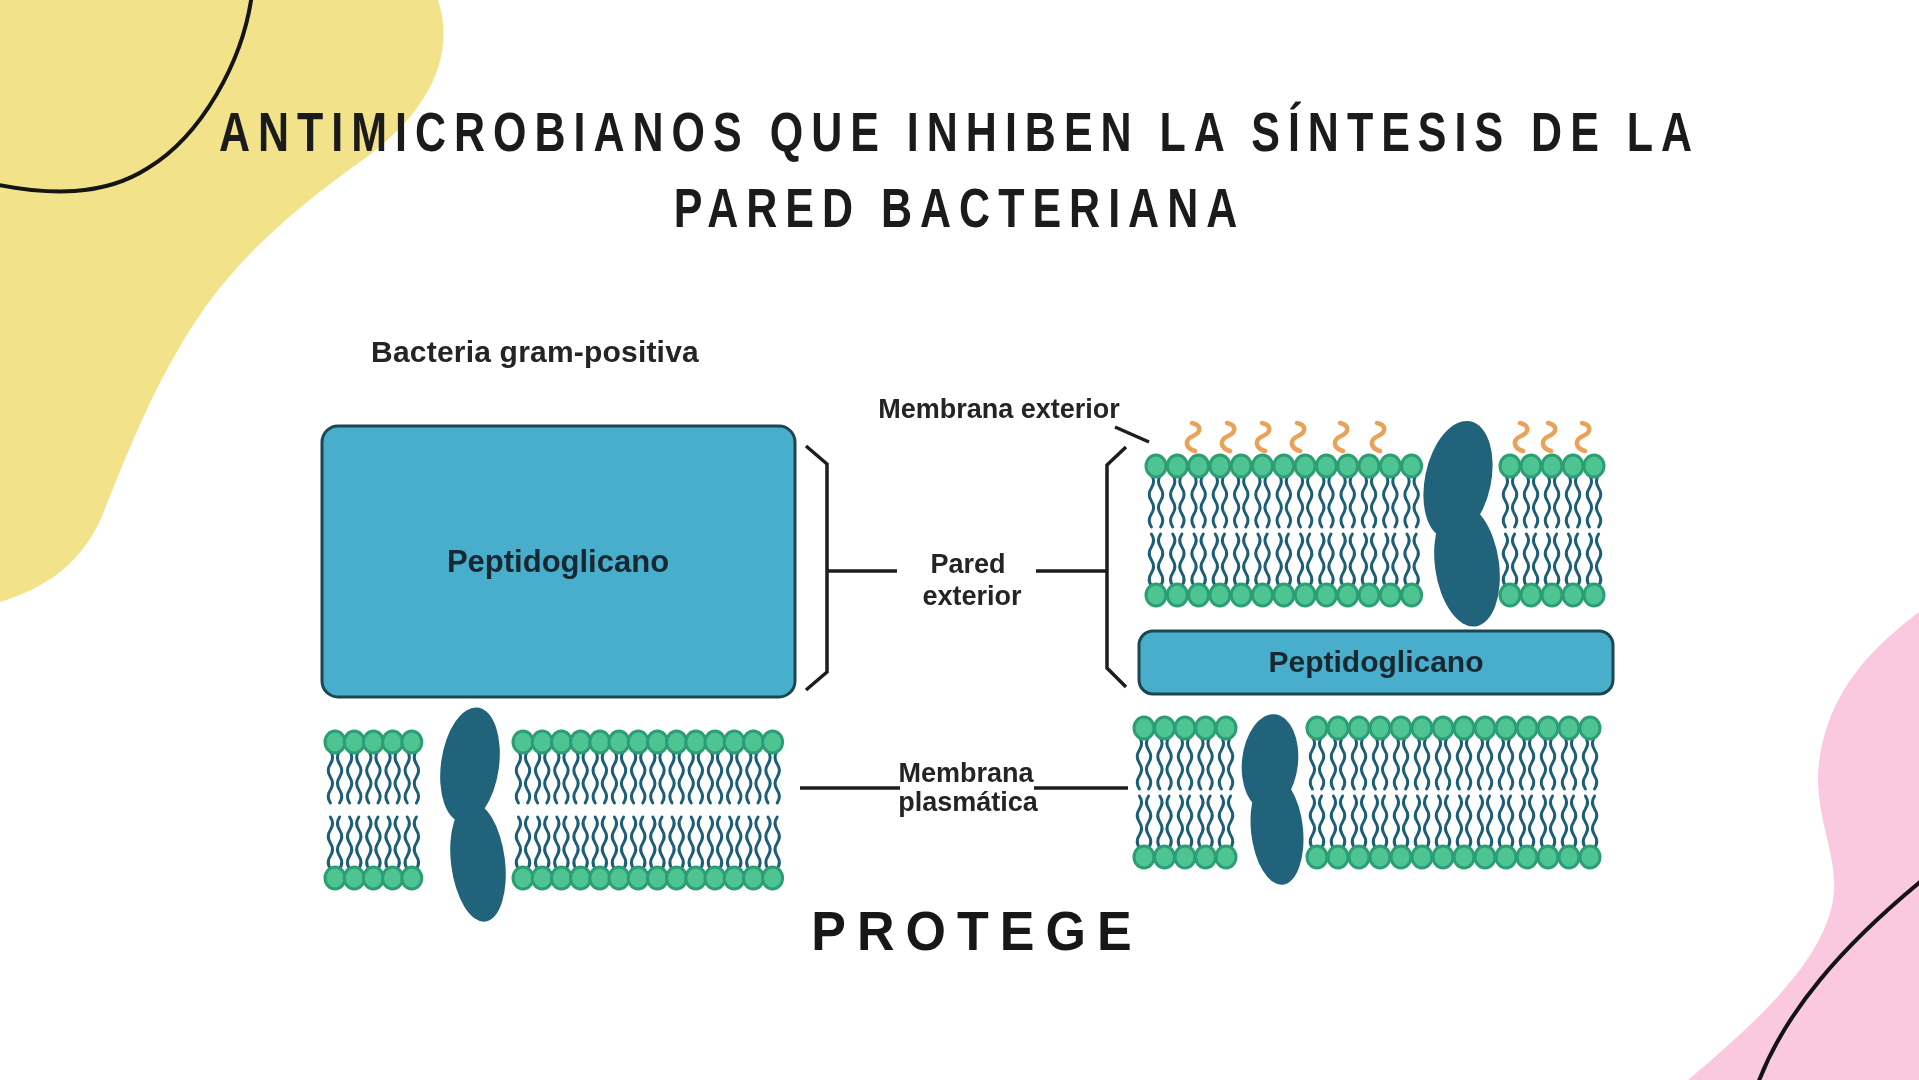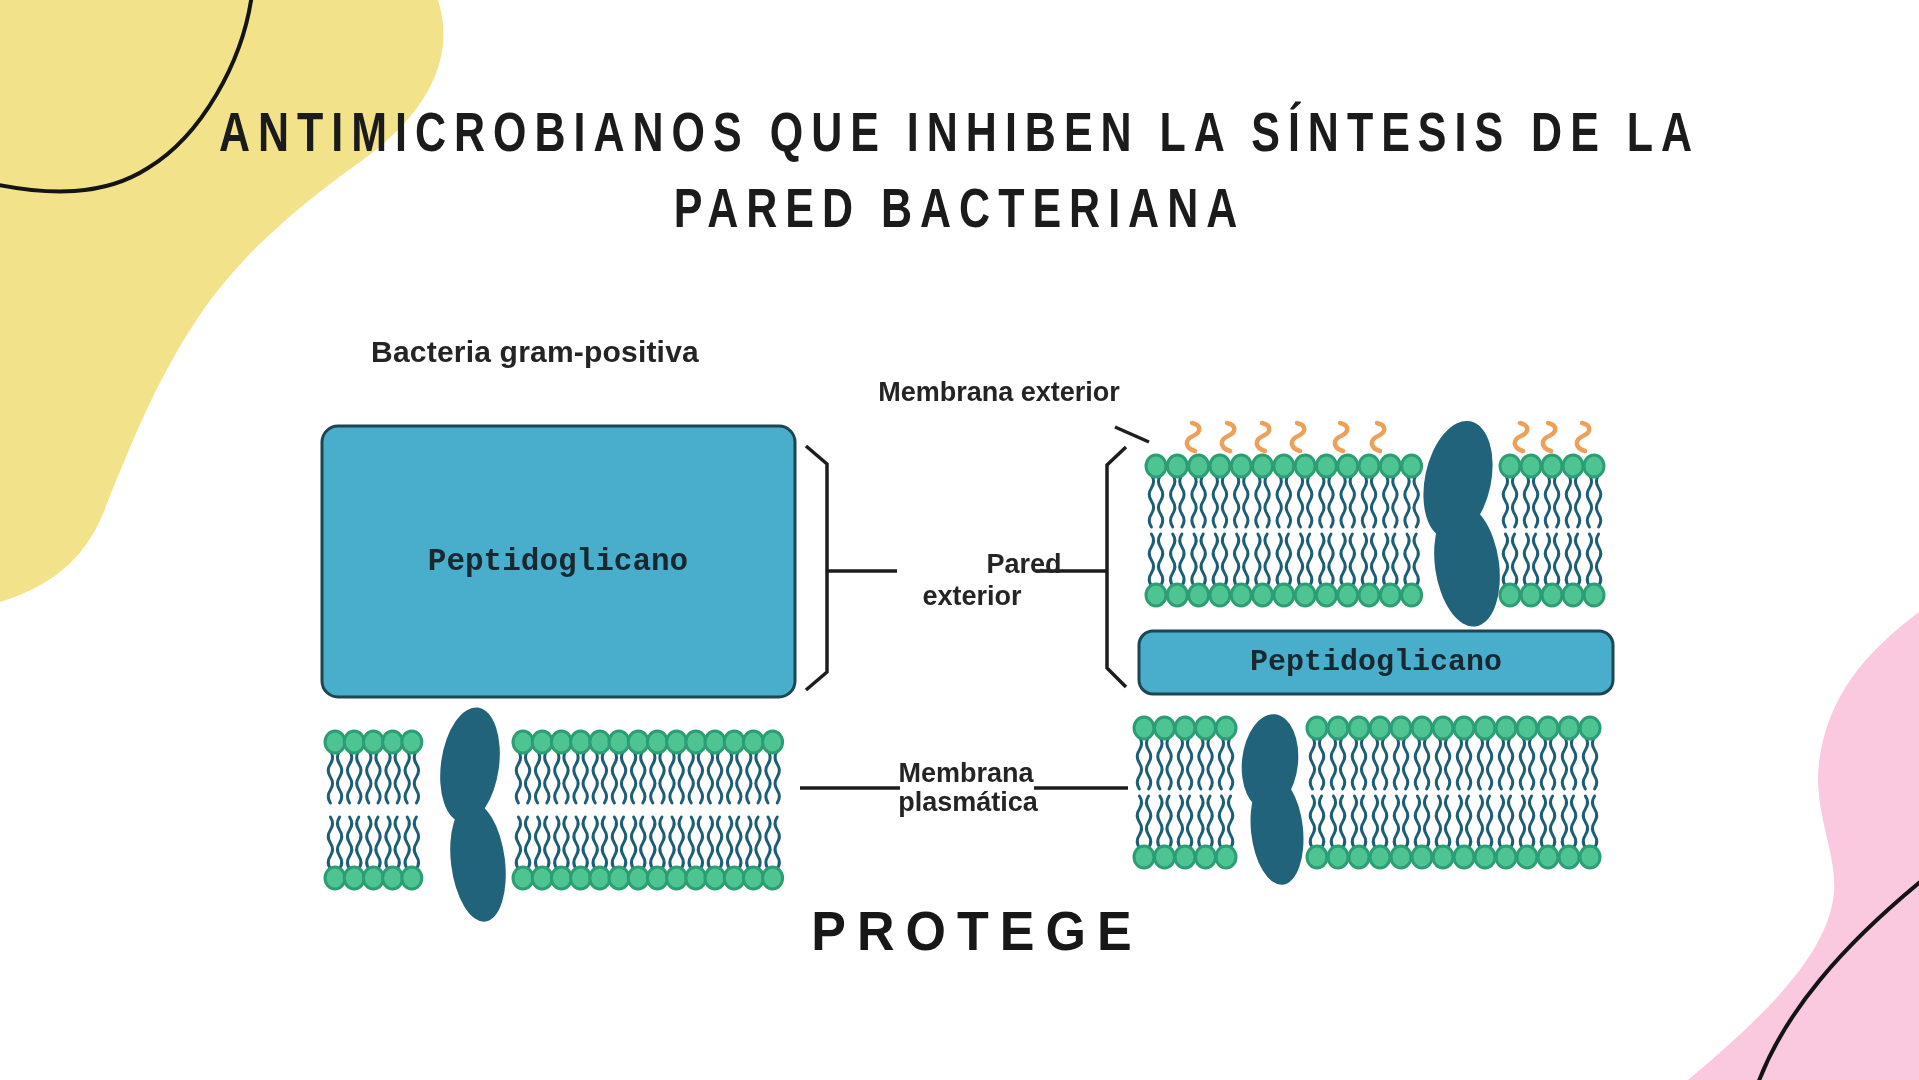--- a/index.html
+++ b/index.html
@@ -9,21 +9,21 @@
     font-family:"Liberation Sans", sans-serif;
   }
   .stage{position:absolute;left:0;top:0;width:1919px;height:800px;}
   svg.canvas{position:absolute;left:0;top:0;display:block;}
   .lbl{
     position:absolute;transform:translate(-50%,-50%);
     font-weight:bold;color:#242424;white-space:nowrap;text-align:center;line-height:1;
   }
   .heading{font-size:30px;letter-spacing:0.2px;}
   .mid{font-size:27px;}
-  .box-label{font-size:31px;color:#182830;font-family:Liberation Mono, monospace;}
+  .box-label{font-size:31px;color:#182830;}
   .protege{
     font-size:52px;letter-spacing:11px;color:#171717;
     transform:translate(-50%,-50%) scaleY(1.08);
   }
   .title{position:absolute;top:94px;left:0;width:100%;text-align:center;}
   .title-line{
     line-height:76px;font-size:43px;font-weight:bold;letter-spacing:8px;
     color:#1b1b1b;transform:scaleY(1.28);transform-origin:center;
   }
   .deco-line{fill:none;stroke-width:4px;stroke-linecap:round;}
@@ -444,22 +444,22 @@
       </g>
   </svg>
 
   <div class="title">
     <div class="title-line">ANTIMICROBIANOS QUE INHIBEN LA SÍNTESIS DE LA</div>
     <div class="title-line">PARED BACTERIANA</div>
   </div>
 
   <div class="lbl heading" style="left:535px;top:352px">Bacteria gram-positiva</div>
 
-  <div class="lbl mid" style="left:999px;top:392px">Membrana exterior</div>
-  <div class="lbl mid" style="left:1024px;top:564px">Pared</div>
+  <div class="lbl mid" style="left:999px;top:409px">Membrana exterior</div>
+  <div class="lbl mid" style="left:968px;top:564px">Pared</div>
   <div class="lbl mid" style="left:972px;top:596px">exterior</div>
   <div class="lbl mid" style="left:966px;top:773px">Membrana</div>
   <div class="lbl mid" style="left:968px;top:802px">plasmática</div>
 
   <div class="lbl box-label" style="left:558px;top:561px">Peptidoglicano</div>
   <div class="lbl box-label" style="left:1376px;top:662px;font-size:30px">Peptidoglicano</div>
 
   <div class="lbl protege" style="left:977px;top:931px">PROTEGE</div>
 </div>
 

